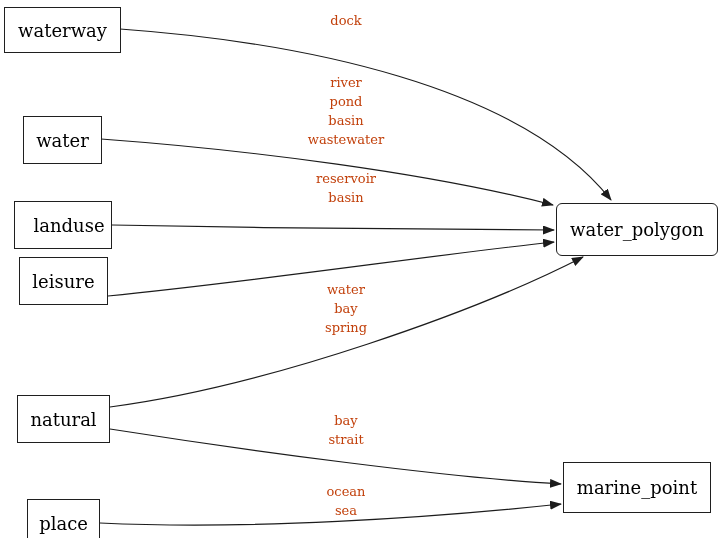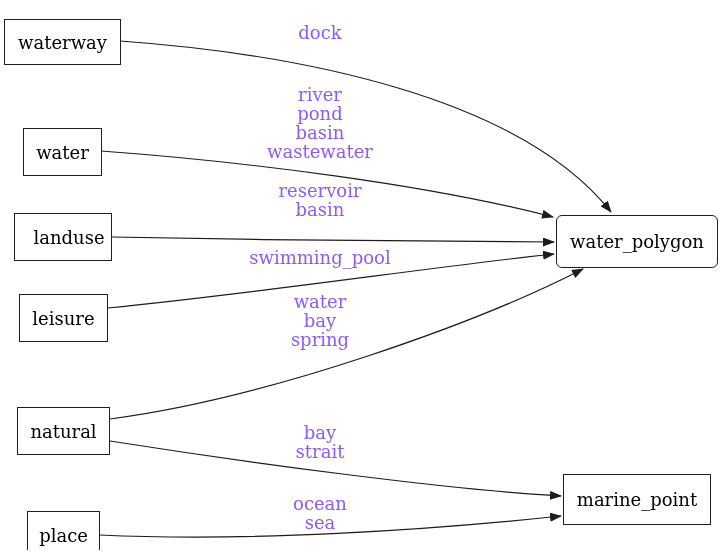--- a/index.html
+++ b/index.html
@@ -7,21 +7,20 @@
     padding: 0;
     background: #ffffff;
   }
   .canvas {
     position: relative;
     width: 723px;
     height: 538px;
     background: #ffffff;
     font-family: "DejaVu Serif", "Liberation Serif", serif;
     overflow: hidden;
-    margin-top: 12px;
   }
   .edges-layer {
     position: absolute;
     left: 0;
     top: 0;
     width: 723px;
     height: 553px;
   }
   .node {
     position: absolute;
@@ -31,34 +30,34 @@
     justify-content: center;
     border: 1px solid #1f1f1f;
     background: #ffffff;
     font-size: 18px;
     color: #000000;
     white-space: nowrap;
   }
   #n-waterway      { left: 4px;   top: 7px;   width: 117px; height: 46px; }
   #n-water         { left: 23px;  top: 116px; width: 79px;  height: 48px; }
   #n-landuse       { left: 14px;  top: 201px; width: 98px;  height: 48px; padding-left: 12px; }
-  #n-leisure       { left: 19px;  top: 282px; width: 89px;  height: 48px; justify-content: center; }
+  #n-leisure       { left: 19px;  top: 257px; width: 89px;  height: 48px; justify-content: center; }
   #n-natural       { left: 17px;  top: 395px; width: 93px;  height: 48px; }
   #n-place         { left: 27px;  top: 499px; width: 73px;  height: 48px; }
   #n-water_polygon { left: 556px; top: 203px; width: 162px; height: 53px; border-radius: 6px; }
   #n-marine_point  { left: 563px; top: 462px; width: 148px; height: 51px; }
 
   .edge-label {
     position: absolute;
-    left: 320px;
+    left: 346px;
     transform: translateX(-50%);
     text-align: center;
-    font-size: 18px;
+    font-size: 13px;
     line-height: 19px;
-    color: #8b5cf6;
+    color: #c2410c;
     white-space: nowrap;
   }
   #l-dock       { top: 11px; }
   #l-water-wp   { top: 73px; }
   #l-landuse-wp { top: 169px; }
   #l-leisure-wp { top: 236px; }
   #l-natural-wp { top: 280px; }
   #l-natural-mp { top: 411px; }
   #l-place-mp   { top: 482px; }
 </style>
@@ -113,23 +112,20 @@
   <div class="edge-label" id="l-water-wp">
     <div>river</div>
     <div>pond</div>
     <div>basin</div>
     <div>wastewater</div>
   </div>
   <div class="edge-label" id="l-landuse-wp">
     <div>reservoir</div>
     <div>basin</div>
   </div>
-  <div class="edge-label" id="l-leisure-wp">
-    <div>swimming_pool</div>
-  </div>
   <div class="edge-label" id="l-natural-wp">
     <div>water</div>
     <div>bay</div>
     <div>spring</div>
   </div>
   <div class="edge-label" id="l-natural-mp">
     <div>bay</div>
     <div>strait</div>
   </div>
   <div class="edge-label" id="l-place-mp">

